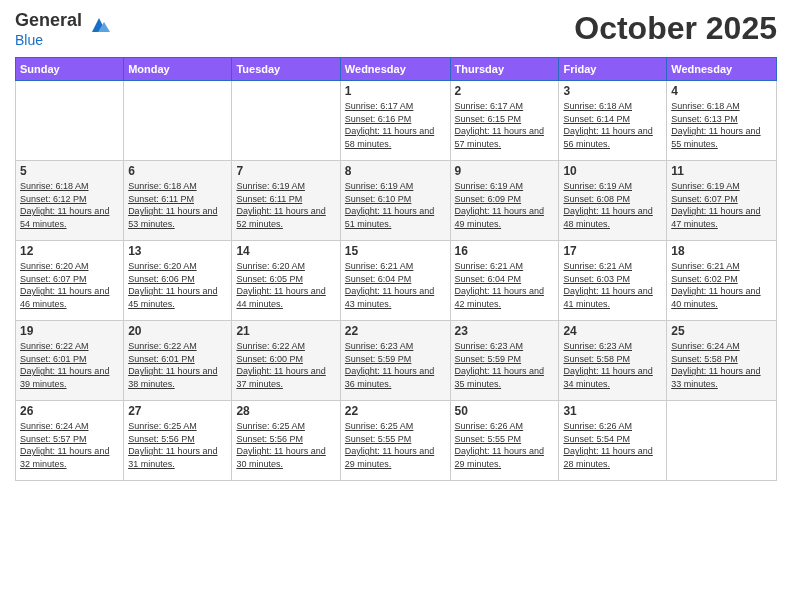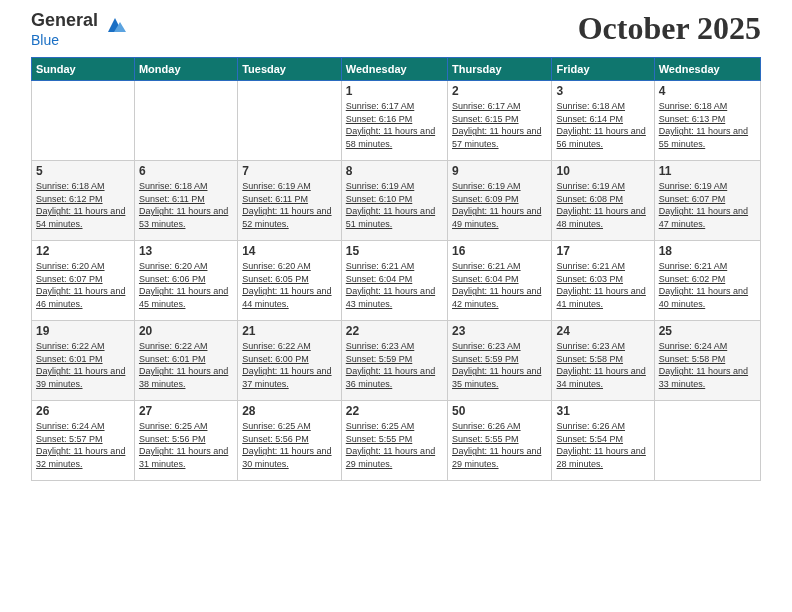--- a/index.html
+++ b/index.html
@@ -5,52 +5,51 @@
     * { box-sizing: border-box; margin: 0; padding: 0; }
     body {
       font-family: Arial, sans-serif;
       background: #fff;
       width: 792px;
       height: 612px;
       overflow: hidden;
     }
     .container {
       width: 792px;
-      padding: 10px 31px;
+      padding: 10px 15px;
     }
     .header {
       display: flex;
       justify-content: space-between;
       align-items: flex-start;
       margin-bottom: 8px;
     }
     .logo {
       display: flex;
       align-items: center;
     }
     .title-section {
       text-align: center;
-      font-family: Liberation Serif, serif;
     }
     .month-title {
       font-size: 32px;
       font-weight: bold;
       color: #333;
     }
     .subtitle {
       font-size: 14px;
       color: #555;
     }
     .calendar {
       width: 100%;
       border-collapse: collapse;
       font-size: 10px;
     }
     .calendar thead tr th {
-      background-color: #0f766e;
+      background-color: #8b5cf6;
       color: white;
       padding: 5px 4px;
       text-align: left;
       font-size: 11px;
       font-weight: bold;
       border: 1px solid #2a6bbf;
     }
     .calendar tbody tr td {
       border: 1px solid #ccc;
       vertical-align: top;

